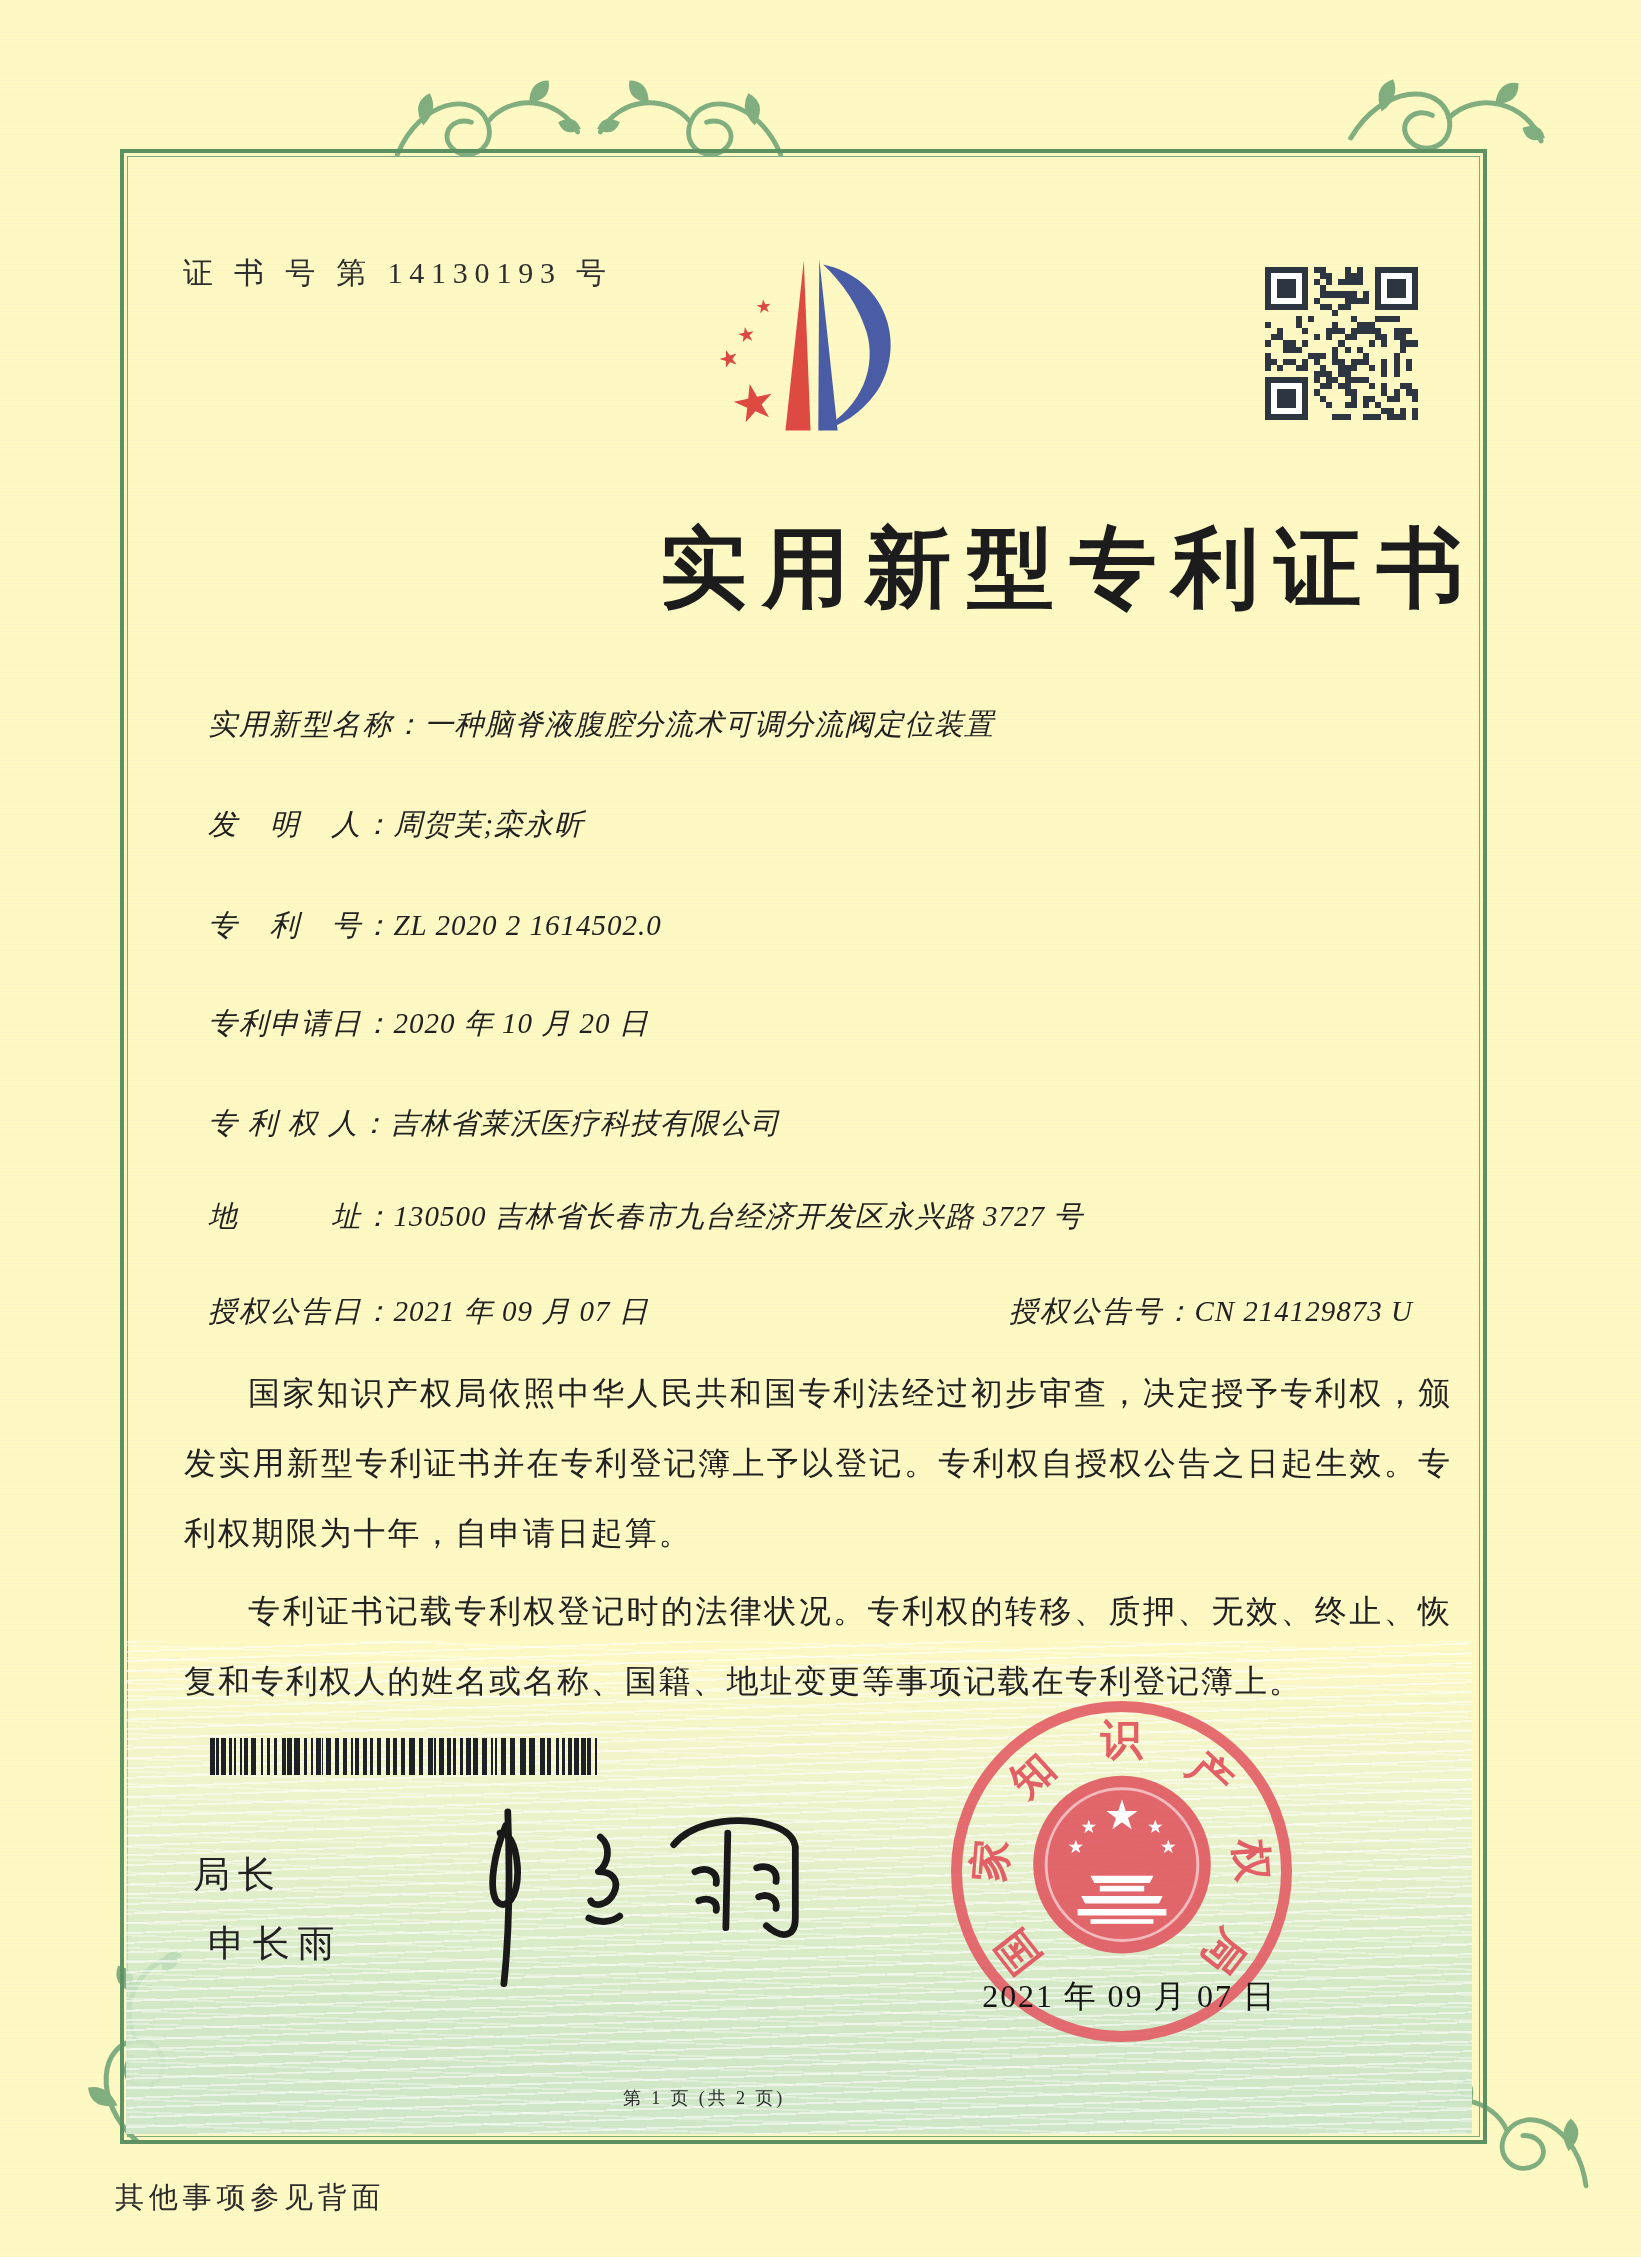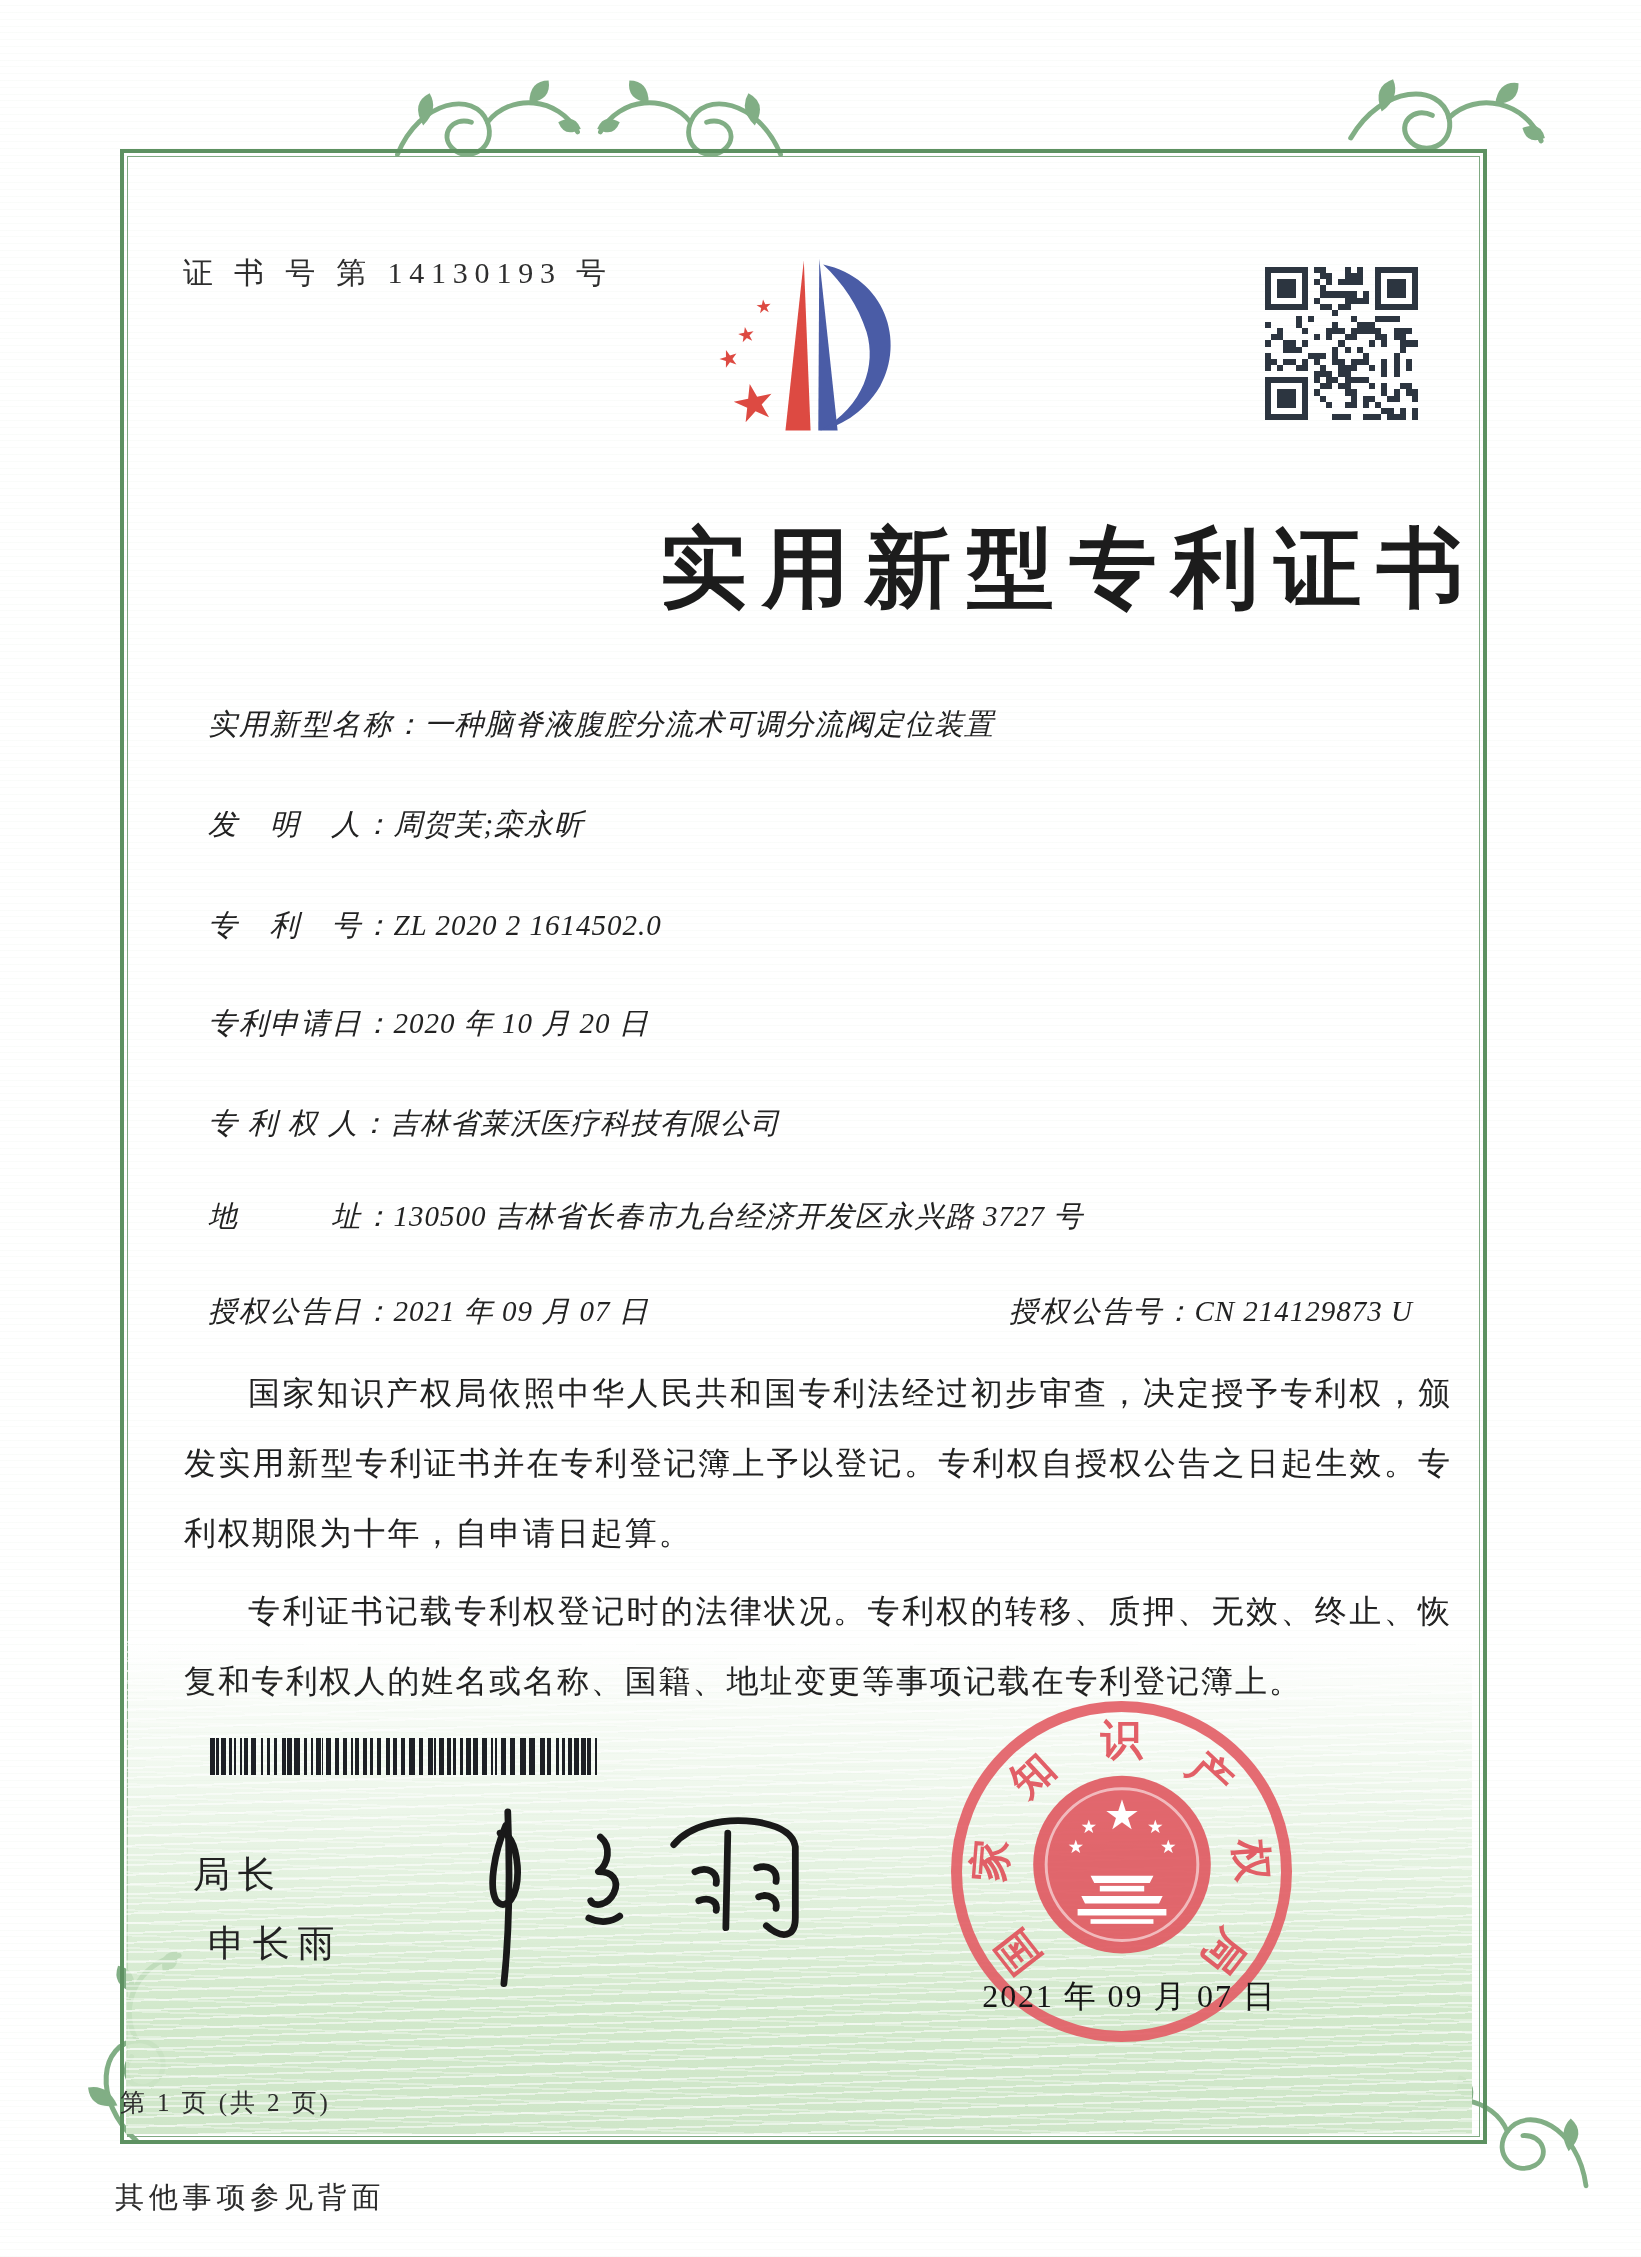--- a/index.html
+++ b/index.html
@@ -1,18 +1,18 @@
 <!DOCTYPE html>
 <html><head>
 <meta charset="utf-8">
 <style>
   html,body{margin:0;padding:0;background:#e8e8e4;}
   .page{
     position:relative;width:1641px;height:2257px;margin:0 auto;
-    background:#ffffff;
+    background:#fef9c3;
     font-family:"Liberation Serif","DejaVu Serif",serif;
     color:#1f1f1f;overflow:hidden;
   }
   .page::before{ 
     content:"";position:absolute;inset:0;
     background:repeating-linear-gradient(0deg,rgba(205,220,205,.10) 0 1px,transparent 1px 6.8px);
     pointer-events:none;
   }
   
   .frame{position:absolute;left:120px;top:149px;width:1359px;height:1987px;
@@ -50,22 +50,22 @@
   
   .seal{position:absolute;left:951px;top:1701px;width:341px;height:341px;border-radius:50%;
     border:11.6px solid rgba(226,92,100,.9);box-sizing:border-box;}
   .seal-ring{position:absolute;inset:-11.6px;}
   .seal-char-wrap{position:absolute;inset:0;}
   .seal-char{position:absolute;left:50%;top:11.6px;transform:translateX(-50%);
     font-size:42px;font-weight:700;color:rgba(224,86,95,.95);}
   .emblem{position:absolute;left:50%;top:50%;transform:translate(-50%,-54%);width:185px;height:185px;}
   .seal-date{position:absolute;left:970px;top:1975px;width:319px;text-align:center;
     font-size:32px;letter-spacing:1.9px;color:#151515;z-index:5;}
-  .page-info{position:absolute;left:120px;top:2086px;width:1168px;
-    font-size:25px;letter-spacing:2.9px;color:#2b2b2b;}
+  .page-info{position:absolute;left:120px;top:2086px;width:1168px;text-align:center;
+    font-size:18px;letter-spacing:2.9px;color:#2b2b2b;}
   .back-note{position:absolute;left:115px;top:2178px;width:1168px;
     font-size:29px;letter-spacing:4.8px;color:#2b2b2b;}
   .orn{position:absolute;color:#74a678;opacity:.9;}
 </style>
 </head>
 <body>
 
 <div class="page">
 
   <svg width="0" height="0" style="position:absolute">

